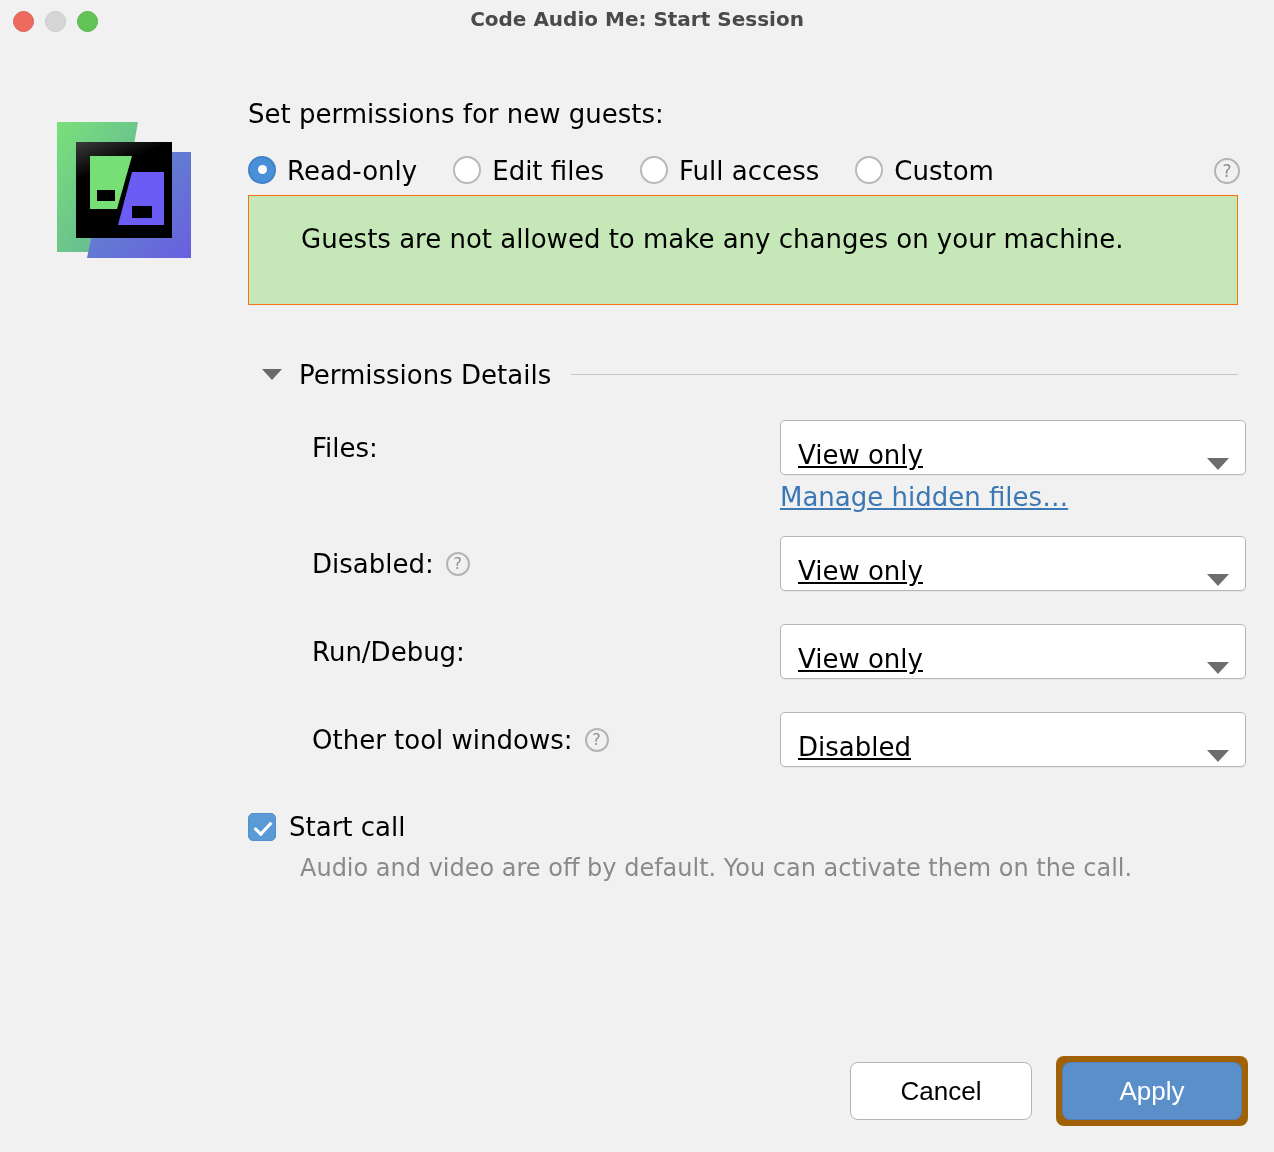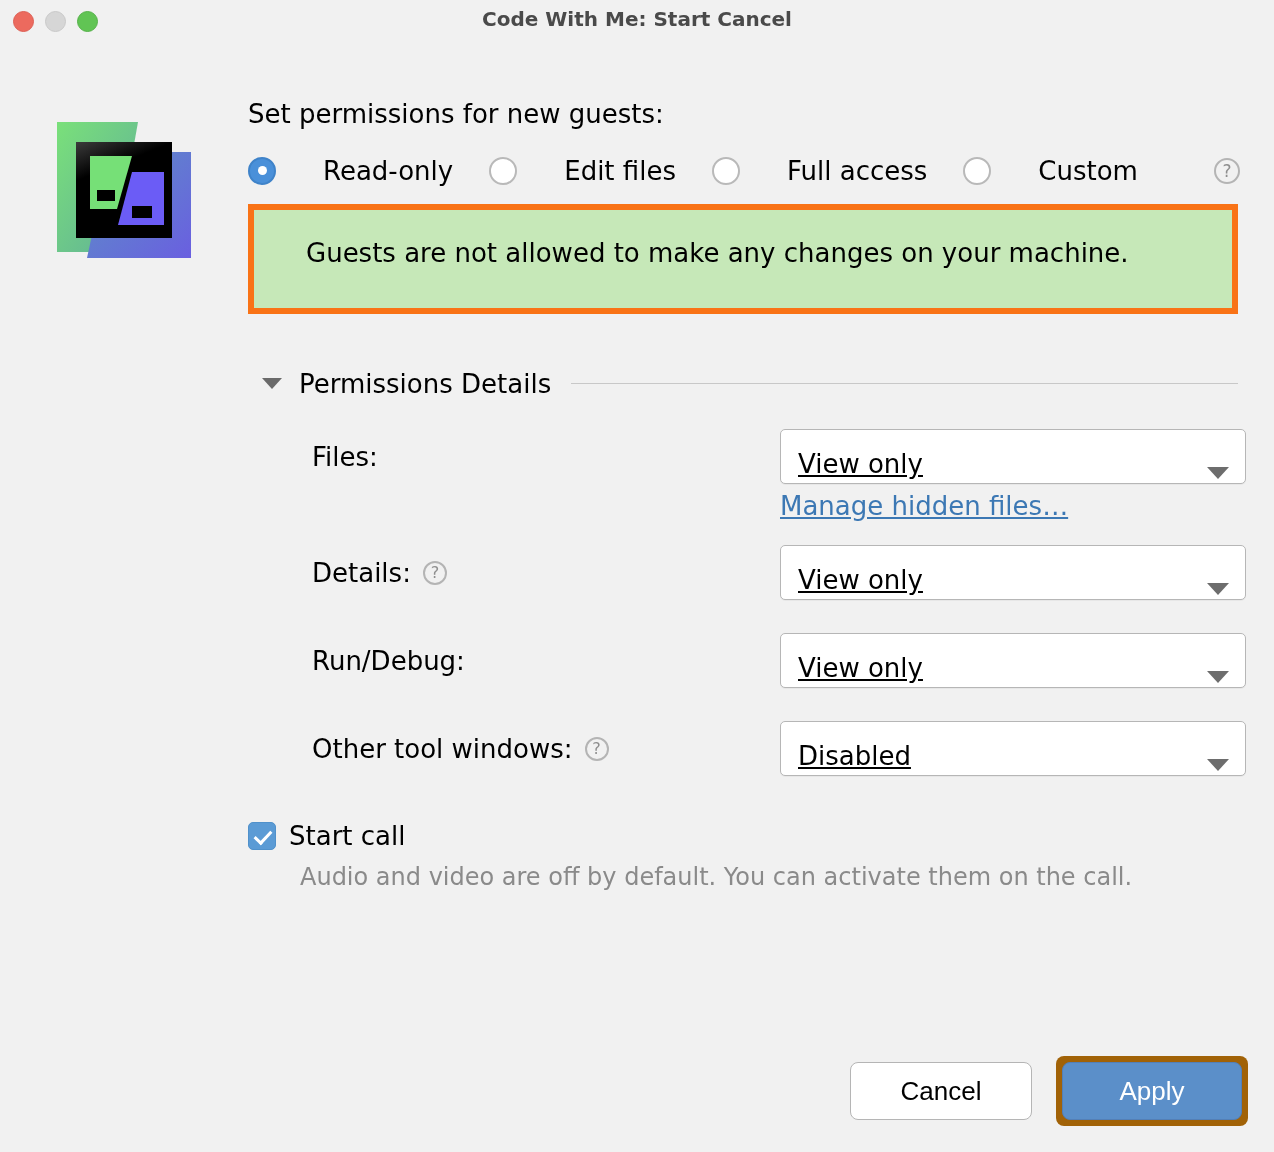--- a/index.html
+++ b/index.html
@@ -77,24 +77,22 @@
   }
 
   
   .radio-row {
     display: flex;
     align-items: center;
     height: 40px;
   }
   .radio-item {
     display: flex;
-    align-items: center;
     margin-right: 36px;
     cursor: default;
-    gap: 36px;
   }
   .radio {
     width: 28px;
     height: 28px;
     border-radius: 50%;
     box-sizing: border-box;
     background: #ffffff;
     border: 2px solid #b9b9b9;
     margin-right: 11px;
     flex: none;
@@ -134,26 +132,26 @@
   .help-icon.small {
     width: 24px;
     height: 24px;
     font-size: 16px;
     line-height: 20px;
   }
   .radio-row .help-icon { margin-left: auto; margin-right: 2px; }
 
   
   .banner {
-    margin-top: 13px;
+    margin-top: 4px;
     width: 990px;
     min-height: 110px;
     box-sizing: border-box;
     background: #c6e8b8;
-    border: 6px solid #f97316;
+    border: 1px solid #f97316;
     padding: 26px 26px 22px 52px;
     font-size: 26px;
     line-height: 1.38;
     color: #000;
   }
 
   
   .details-header {
     display: flex;
     align-items: center;
@@ -314,21 +312,21 @@
 </style>
 </head>
 <body>
 
 <div class="titlebar">
   <div class="traffic-lights">
     <span class="tl tl-close"></span>
     <span class="tl tl-min"></span>
     <span class="tl tl-max"></span>
   </div>
-  <div class="window-title">Code With Me: Start Cancel</div>
+  <div class="window-title">Code Audio Me: Start Session</div>
 </div>
 
 <div class="logo-wrap">
   <svg width="144" height="148" viewBox="0 0 144 148" xmlns="http://www.w3.org/2000/svg">
     <defs>
       <linearGradient id="gGreen" x1="0" y1="0" x2="1" y2="1">
         <stop offset="0%" stop-color="#7ae07a"></stop>
         <stop offset="100%" stop-color="#5fae9a"></stop>
       </linearGradient>
       <linearGradient id="gBlue" x1="0" y1="0" x2="1" y2="1">
@@ -400,21 +398,21 @@
       </div>
     </div>
 
     <div class="link-row">
       <span class="link-spacer"></span>
       <a class="link" href="#">Manage hidden files…</a>
     </div>
 
     <div class="perm-row">
       <div class="perm-label">
-        <span>Details:</span>
+        <span>Disabled:</span>
         <span class="help-icon small">?</span>
       </div>
       <div class="combo">
         <span class="combo-value">View only</span>
         <span class="arrow"></span>
       </div>
     </div>
 
     <div class="perm-row">
       <div class="perm-label">

